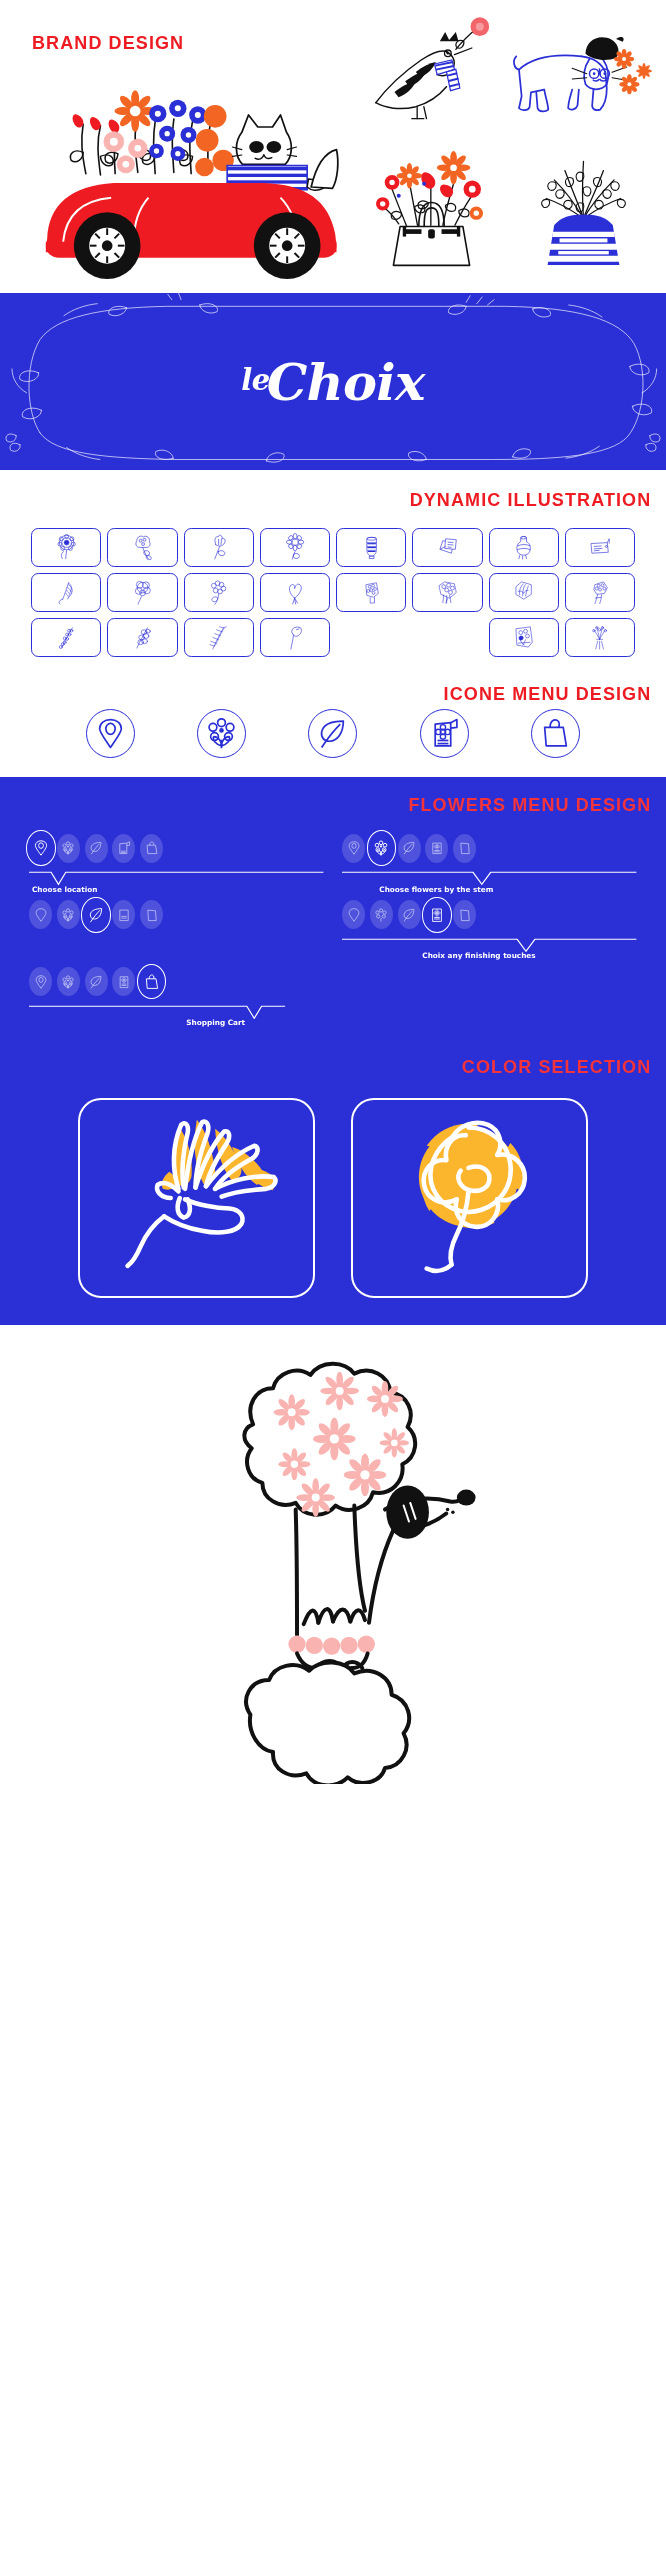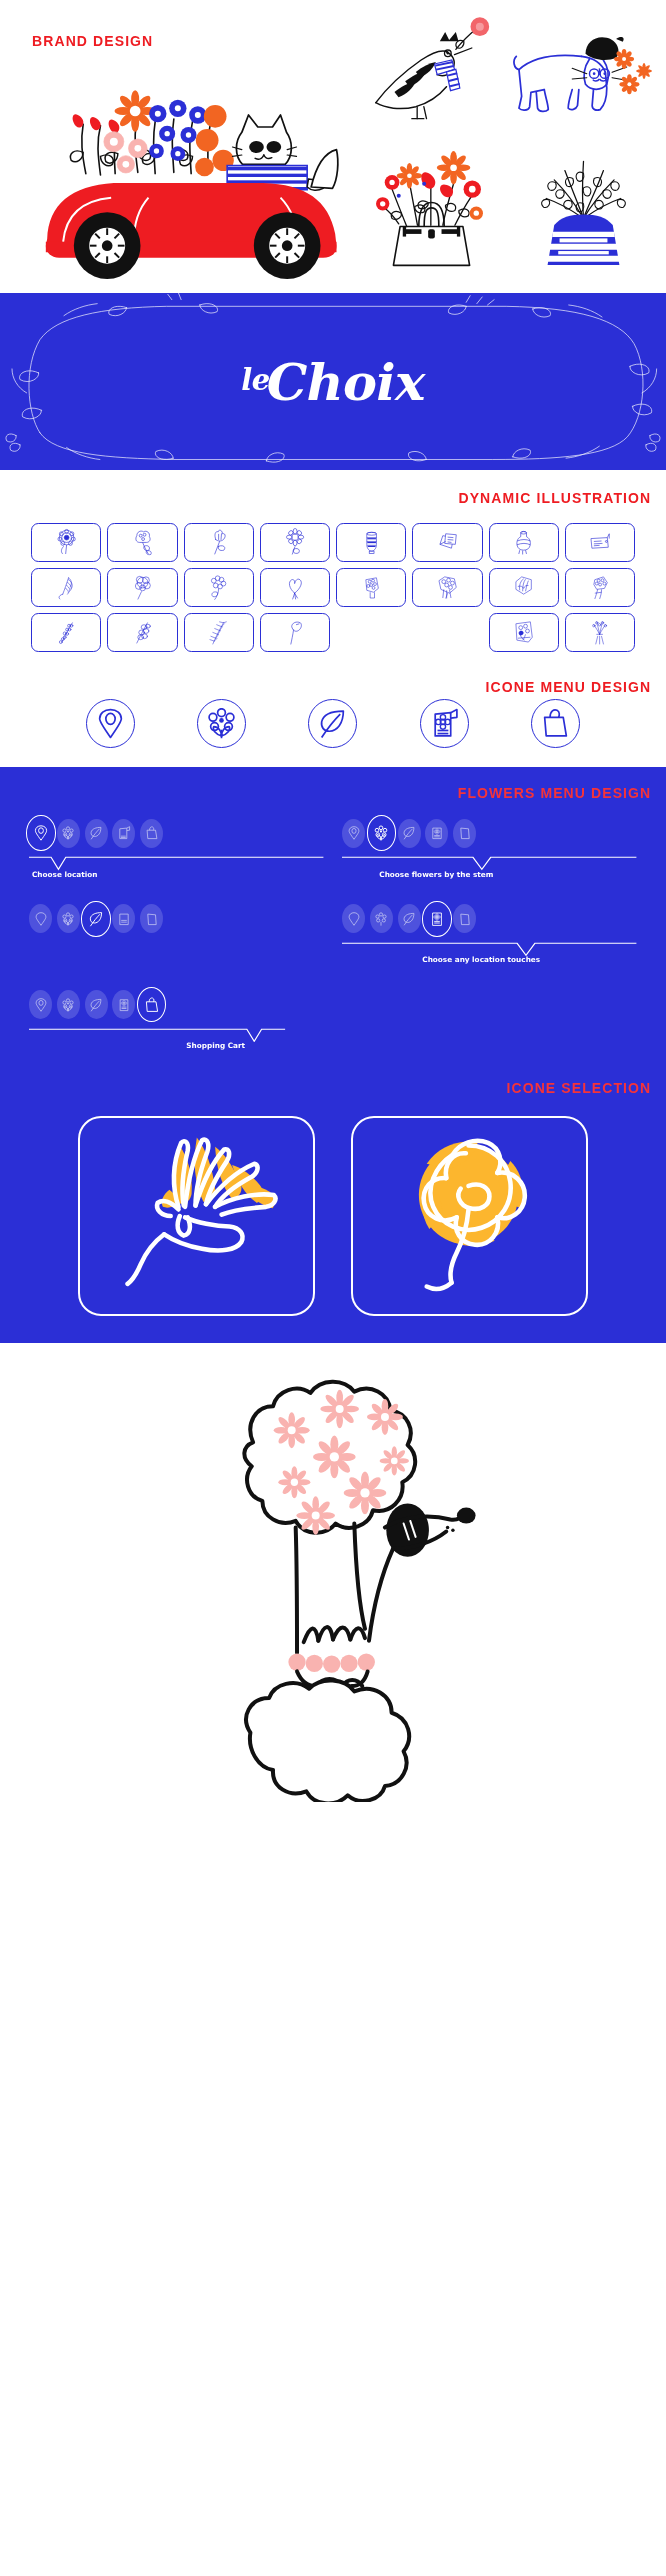--- a/index.html
+++ b/index.html
@@ -8,21 +8,21 @@
     background: #ffffff;
     font-family: "Liberation Sans", sans-serif;
     overflow-x: hidden;
   }
   .page { width: 666px; position: relative; }
 
   
   .sec-title {
     color: #ee1c22;
     font-weight: bold;
-    font-size: 14px;
+    font-size: 18px;
     letter-spacing: 1.1px;
     font-family: "Liberation Sans", sans-serif;
   }
   .title-right { text-align: right; padding-right: 14.7px; }
 
   
   .s-brand {
     position: relative;
     height: 293px;
     background: #ffffff;
@@ -115,21 +115,21 @@
   .s-dynamic {
     position: relative;
     background: #2b2fd6;
     padding: 18.7px 0 27px;
   }
   .s-dynamic .sec-title { color: #f4333a; }
 
   .menu-grid {
     display: grid;
     grid-template-columns: 1fr 1fr;
-    row-gap: 19px;
+    row-gap: 0;
     padding: 17.3px 20px 0;
   }
   .menu-block { padding: 0 9.3px; }
   .menu-block.full { grid-column: 1 / -1; width: 50%; }
 
   .mini-row { display: flex; gap: 4.7px; align-items: center; }
   .mini {
     width: 23px; height: 29px;
     border-radius: 50%;
     background: rgba(255,255,255,0.17);
@@ -1260,21 +1260,21 @@
                 <g stroke="#c6c9f2" stroke-width="2.2" fill="none" stroke-linejoin="round">
               <path d="M8 6 L30 8 L32 36 L10 36Z"></path>
                 </g>
               </svg>
           </div>
         </div>
         <div class="caption-wrap">
           <svg viewBox="0 0 400 22" preserveAspectRatio="none">
             <path d="M0 2 L238 2 L250 20 L262 2 L400 2" stroke="#ffffff" stroke-width="1.6" fill="none"></path>
           </svg>
-          <span class="caption-text" style="left:80px;">Choose any location touches</span>
+          <span class="caption-text" style="left:80px;">Choix any finishing touches</span>
         </div>
       </div>
 
       <div class="menu-block full">
         <div class="mini-row">
           <div class="mini">
             <svg viewBox="0 0 40 40">
                 <g stroke="#c6c9f2" stroke-width="2.2" fill="none" stroke-linejoin="round">
               <path d="M20 38 C10 24 6 18 6 14 C6 7 12 2 20 2 C28 2 34 7 34 14 C34 18 30 24 20 38Z"></path>
               <ellipse cx="20" cy="14" rx="6" ry="7"></ellipse>
@@ -1331,21 +1331,21 @@
         </div>
         <div class="caption-wrap">
           <svg viewBox="0 0 400 22" preserveAspectRatio="none">
             <path d="M0 2 L296 2 L306 20 L316 2 L348 2" stroke="#ffffff" stroke-width="1.6" fill="none"></path>
           </svg>
           <span class="caption-text" style="left:157px;">Shopping Cart</span>
         </div>
       </div>
     </div>
 
-    <div class="sec-title title-right color-title">ICONE SELECTION</div>
+    <div class="sec-title title-right color-title">COLOR SELECTION</div>
 
     <div class="color-row">
       <div class="color-card">
         <svg viewBox="0 0 355 300">
           <g fill="#fcb62e">
             <path d="M150 40 C140 70 138 100 148 130 C158 134 168 128 170 116 C172 86 164 58 150 40Z"></path>
             <path d="M178 30 C172 66 174 100 188 128 C200 130 208 120 206 108 C202 76 192 48 178 30Z"></path>
             <path d="M206 44 C208 78 216 104 232 124 C244 122 250 110 244 98 C232 72 220 54 206 44Z"></path>
             <path d="M232 72 C240 98 252 118 270 130 C280 124 282 112 274 102 C260 86 246 76 232 72Z"></path>
             <path d="M248 104 C260 122 276 134 294 138 C300 130 298 118 288 112 C274 104 260 102 248 104Z"></path>

